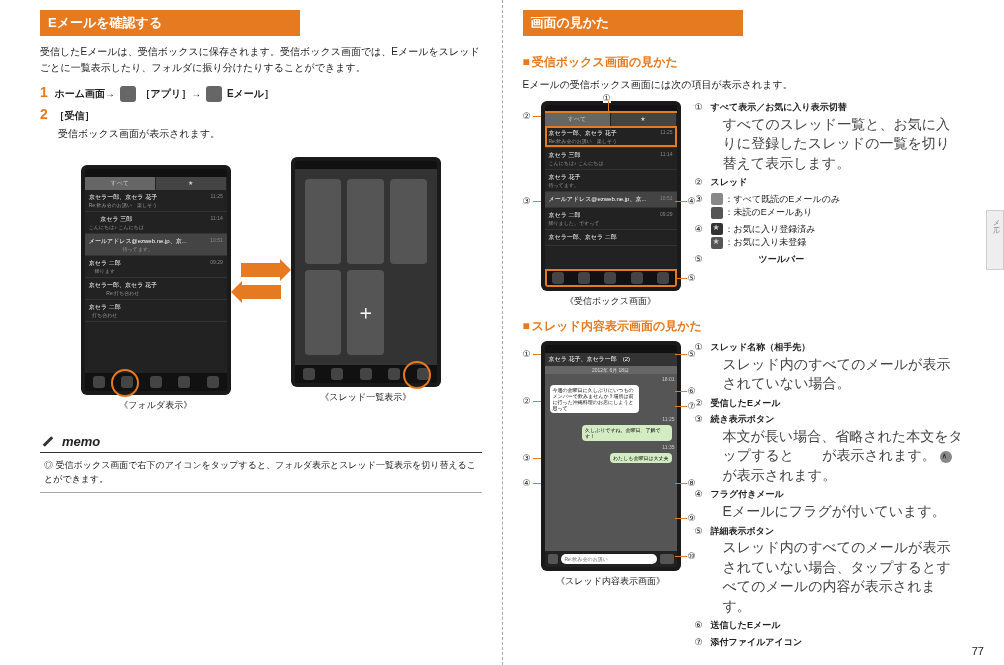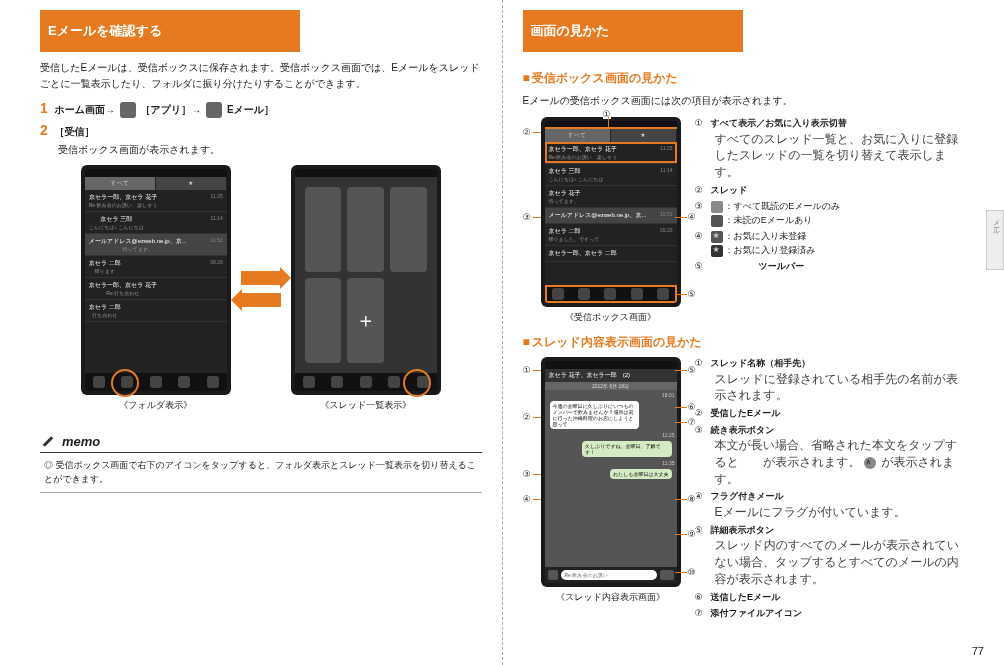--- a/index.html
+++ b/index.html
@@ -1,21 +1,21 @@
 <!DOCTYPE html>
 <html><head>
 <meta charset="utf-8">
 <style>
   * { box-sizing: border-box; margin: 0; padding: 0; }
   body { font-family: "Hiragino Kaku Gothic Pro", "Meiryo", sans-serif; font-size: 10px; color: #222; width: 1004px; height: 665px; position: relative; background: #fff; }
   .page { display: flex; width: 100%; height: 100%; }
   .col { flex: 1; padding: 10px 16px; position: relative; }
   .col.left { border-right: 1px dashed #aaa; padding-right: 20px; padding-left: 40px; }
   .col.right { padding-left: 20px; padding-right: 40px; }
-  .section-bar { background: #e67a20; color: #fff; font-weight: bold; padding: 12px 8px; font-size: 13px; margin-bottom: 8px; display: inline-block; min-width: 260px; }
+  .section-bar { background: #e67a20; color: #fff; font-weight: bold; padding: 4px 8px; font-size: 13px; margin-bottom: 8px; display: inline-block; min-width: 260px; }
   .section-bar.right-bar { min-width: 220px; }
   .body-text { font-size: 10px; line-height: 1.6; margin-bottom: 8px; }
   .step { margin-bottom: 4px; }
   .step-num { color: #e67a20; font-weight: bold; font-size: 14px; margin-right: 4px; }
   .step-text { font-size: 10px; font-weight: bold; }
   .sub-text { font-size: 10px; margin-left: 18px; margin-bottom: 6px; }
   .app-icon { display: inline-block; width: 16px; height: 16px; background: #666; border-radius: 3px; vertical-align: middle; margin: 0 2px; }
   .phone-row { display: flex; align-items: center; justify-content: center; gap: 10px; margin: 8px 0; }
   .phone { width: 150px; height: 230px; background: #1a1a1a; border-radius: 6px; padding: 4px; position: relative; color: #ccc; font-size: 7px; }
   .phone-inner { background: #222; height: 100%; border-radius: 3px; overflow: hidden; display: flex; flex-direction: column; }
@@ -45,21 +45,21 @@
   .memo-text { font-size: 9px; line-height: 1.5; padding-left: 4px; }
   .sub-heading { color: #e67a20; font-weight: bold; font-size: 12px; margin: 10px 0 6px; }
   .sub-heading::before { content: "■"; margin-right: 2px; }
   .annotated { display: flex; gap: 14px; margin-bottom: 6px; }
   .annotated .phone { width: 140px; height: 190px; }
   .annotated .phone.tall { height: 230px; }
   .desc-list { flex: 1; font-size: 9px; line-height: 1.5; }
   .desc-item { display: flex; margin-bottom: 3px; }
   .desc-num { width: 16px; flex-shrink: 0; }
   .desc-body { flex: 1; }
-  .desc-sub { margin-left: 4px; font-size: 12px; color: #444; line-height: 1.4; }
+  .desc-sub { margin-left: 12px; font-size: 14px; color: #444; line-height: 1.4; }
   .icon-box { display: inline-block; width: 12px; height: 12px; background: #555; border-radius: 2px; vertical-align: middle; margin-right: 2px; }
   .icon-box.star { background: #333; position: relative; }
   .icon-box.star::after { content: "★"; color: #ccc; font-size: 8px; position: absolute; left: 2px; top: -1px; }
   .icon-box.circle { border-radius: 50%; background: #888; position: relative; }
   .icon-box.circle::after { content: "∧"; color: #333; font-size: 7px; position: absolute; left: 2px; top: 0; font-weight: bold; }
   .page-num { position: absolute; bottom: 8px; right: 20px; font-size: 11px; }
   .side-tab { position: absolute; right: 0; top: 210px; width: 18px; height: 60px; background: #eee; border: 1px solid #ccc; writing-mode: vertical-rl; font-size: 7px; padding: 4px 2px; color: #888; }
   .orange-box { position: absolute; border: 2px solid #e67a20; }
   .leader { position: absolute; border-top: 1px solid #e67a20; }
   .leader-v { position: absolute; border-left: 1px solid #e67a20; }
@@ -92,21 +92,21 @@
     </div>
 
     <div class="step">
       <span class="step-num">2</span>
       <span class="step-text">［受信］</span>
     </div>
     <p class="sub-text">受信ボックス画面が表示されます。</p>
 
     <div class="phone-row">
 
-      <div style="text-align:center;">
+      <div style="text-align:center;margin-top:16px;">
         <div class="phone" style="position:relative;">
           <div class="phone-inner">
             <div class="phone-status"></div>
             <div class="phone-tabs">
               <div class="phone-tab active">すべて</div>
               <div class="phone-tab">★</div>
             </div>
             <div class="phone-list">
               <div class="phone-item">
                   <div><span class="name">京セラ一郎、京セラ 花子</span><span class="sub">Re:飲み会のお誘い　楽しそう</span></div>
@@ -272,22 +272,22 @@
         <div class="desc-item">
             <span class="desc-num">③</span>
             <div class="desc-body">
           <div><span class="icon-box" style="background:#888;"></span><span>：すべて既読のEメールのみ</span></div>
           <div><span class="icon-box"></span><span>：未読のEメールあり</span></div>
         </div>
           </div>
         <div class="desc-item">
             <span class="desc-num">④</span>
             <div class="desc-body">
+          <div><span class="icon-box star"></span><span>：お気に入り登録済み</span></div>
           <div><span class="icon-box star" style="background:#555;"></span><span>：お気に入り未登録</span></div>
-          <div><span class="icon-box star"></span><span>：お気に入り登録済み</span></div>
         </div>
           </div>
         <div class="desc-item">
             <span class="desc-num">⑤</span>
             <div class="desc-body" style="font-weight:bold;margin-left:48px;">ツールバー</div>
           </div>
       </div>
     </div>
 
     <div class="sub-heading">スレッド内容表示画面の見かた</div>
@@ -338,21 +338,21 @@
         <div class="leader" style="top:215px; left:152px; width:12px;"></div>
 
         <div class="caption">《スレッド内容表示画面》</div>
       </div>
 
       <div class="desc-list">
         <div class="desc-item">
             <span class="desc-num">①</span>
             <div class="desc-body">
               <div style="font-weight:bold;">スレッド名称（相手先）</div>
-              <div class="desc-sub">スレッドに登録されている相手先の名前が表示されます。</div>
+              <div class="desc-sub">スレッド内のすべてのメールが表示されていない場合。</div>
             </div>
           </div>
         <div class="desc-item">
             <span class="desc-num">②</span>
             <div class="desc-body" style="font-weight:bold;">受信したEメール</div>
           </div>
         <div class="desc-item">
             <span class="desc-num">③</span>
             <div class="desc-body">
               <div style="font-weight:bold;">続き表示ボタン</div>

